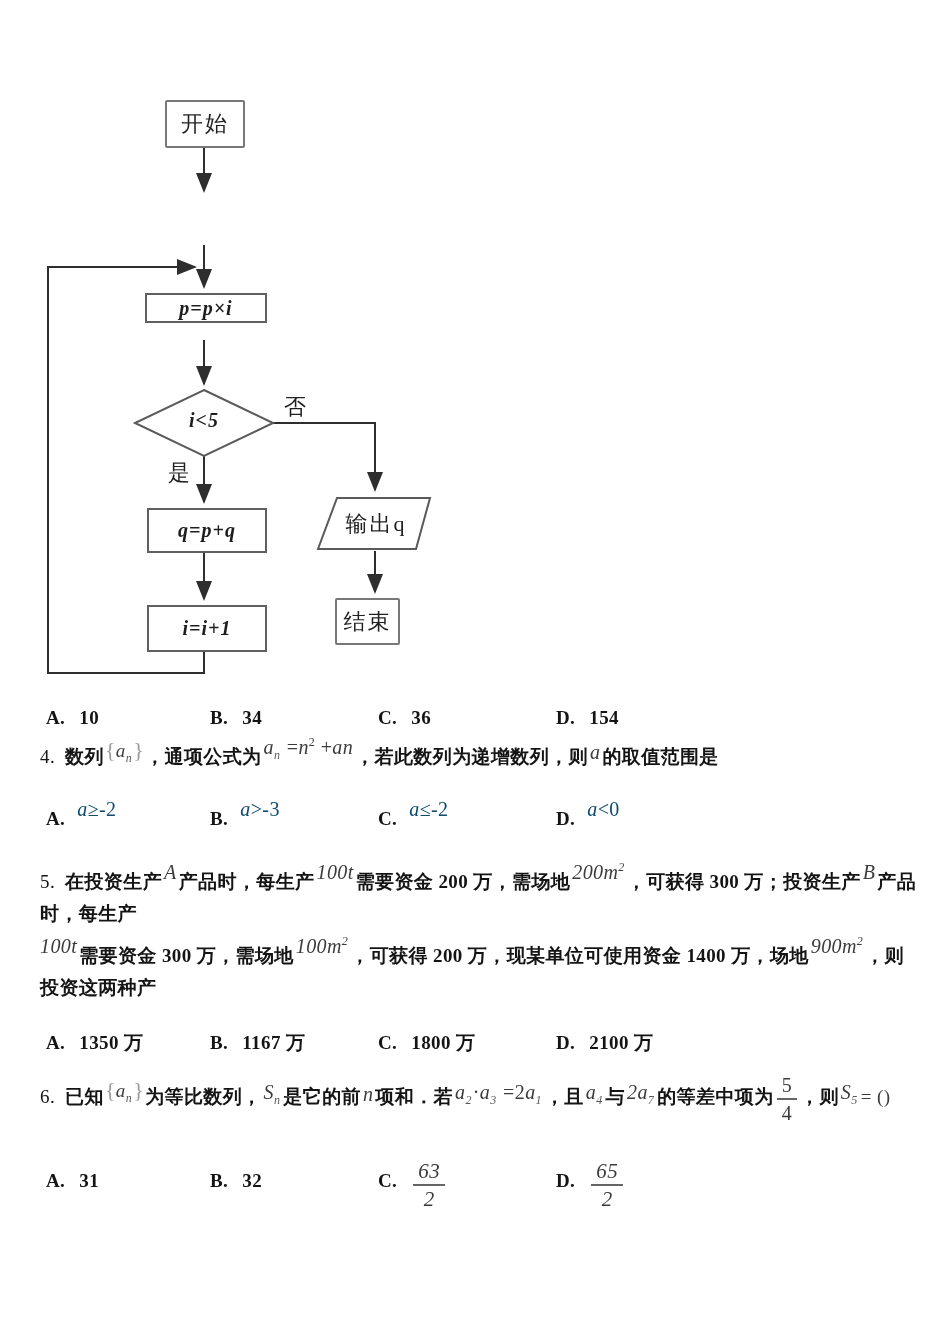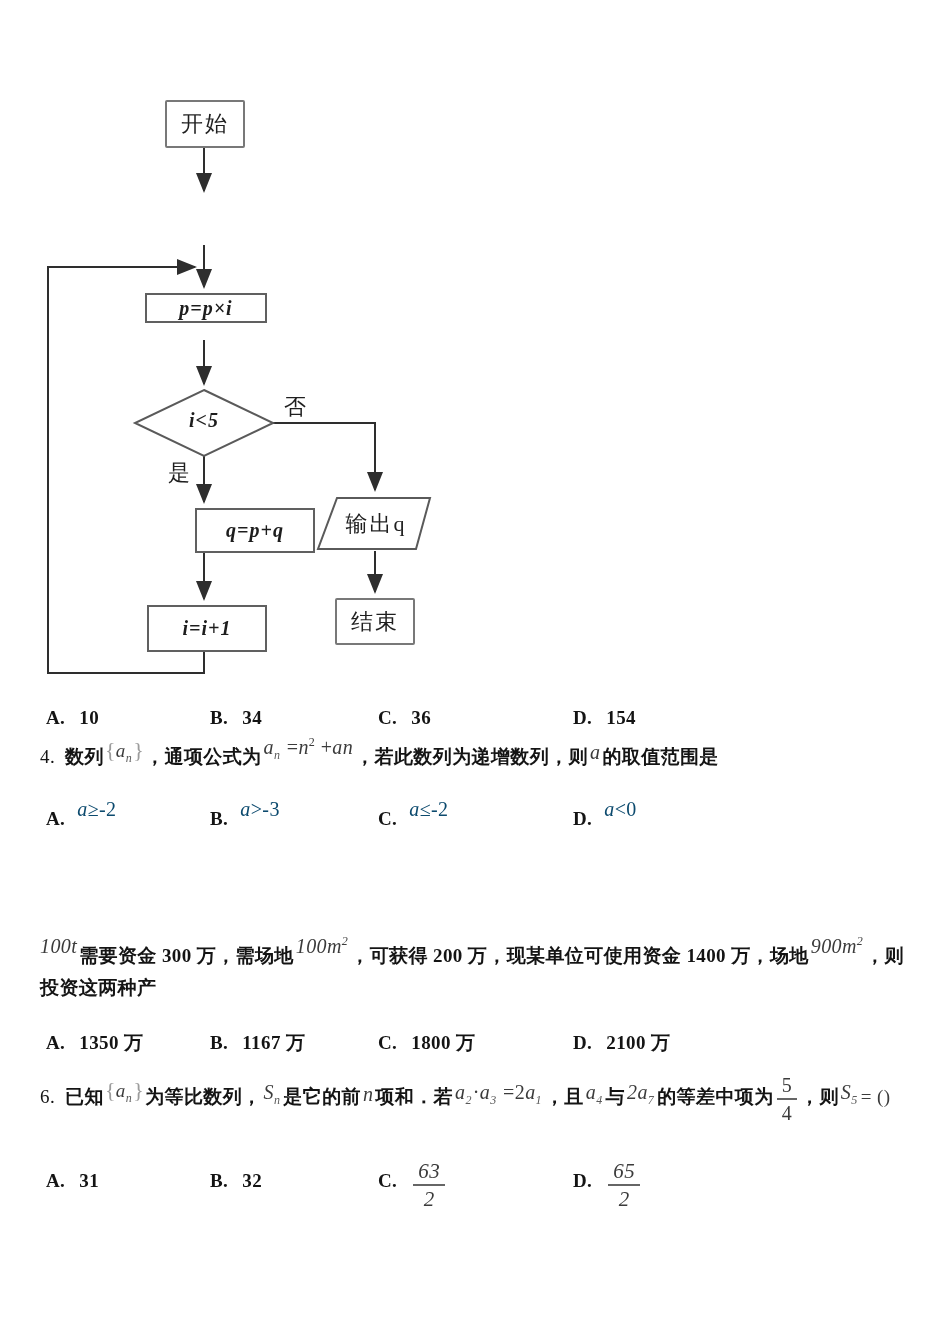--- a/index.html
+++ b/index.html
@@ -31,21 +31,21 @@
   .qnum { font-weight:400; margin-right:10px; }
   .math { font-weight:400; color:#3b3b3b; }
   .mit { font-style:italic; }
   .mraise { position:relative; top:-9px; font-size:20px; padding:0 2px; }
   .sub { font-size:12px; position:relative; top:5px; font-style:italic; color:#5a5a5a; padding-right:1px; }
   .sup { font-size:12px; position:relative; top:-8px; }
   .seq { position:relative; top:-6px; font-weight:400; color:#3b3b3b; padding:0 1px; }
   .seq .br { color:#9c9c9c; font-size:22px; font-style:normal; }
 
   .opt-cell { position:absolute; top:0; white-space:nowrap; }
-  .opt-a { left:6px; } .opt-b { left:170px; } .opt-c { left:338px; } .opt-d { left:533px; }
+  .opt-a { left:6px; } .opt-b { left:170px; } .opt-c { left:338px; } .opt-d { left:516px; }
   .olabel { font-weight:700; }
   .oval { margin-left:14px; font-weight:700; }
   .q4math { position:relative; top:-9px; margin-left:12px; font-size:20px; font-weight:400; color:#0c4a6e; }
 
   
   .frac {
     display:inline-block; vertical-align:middle; text-align:center;
     font-weight:400; color:#3b3b3b; font-size:20px; line-height:22px; margin:0 3px;
   }
   .frac .fnum { display:block; padding:0 5px 2px; border-bottom:2px solid #666; }
@@ -88,31 +88,31 @@
     <div class="fc-box" style="left:105px; top:198px; width:122px; height:30px;">
       <span class="fc-math">p=p×i</span>
     </div>
 
     <div class="fc-label fc-math" style="left:95px; top:314px; width:138px;">i&lt;5</div>
 
     <div class="fc-label fc-cn" style="left:238px; top:297px; width:36px;">否</div>
 
     <div class="fc-label fc-cn" style="left:122px; top:363px; width:36px;">是</div>
 
-    <div class="fc-box" style="left:107px; top:413px; width:120px; height:45px;margin-left:48px;">
+    <div class="fc-box" style="left:107px; top:413px; width:120px; height:45px;">
       <span class="fc-math">q=p+q</span>
     </div>
 
     <div class="fc-label fc-cn" style="left:284px; top:414px; width:104px;">输出q</div>
 
     <div class="fc-box" style="left:107px; top:510px; width:120px; height:47px;">
       <span class="fc-math">i=i+1</span>
     </div>
 
-    <div class="fc-box fc-round" style="left:295px; top:503px; width:80px; height:47px;align-items:center;">
+    <div class="fc-box fc-round" style="left:295px; top:503px; width:65px; height:47px;align-items:center;">
       <span class="fc-cn">结束</span>
     </div>
   </div>
 
   <div class="row" style="top:703px;">
     <span class="opt-cell opt-a"><span class="olabel">A.</span><span class="oval">10</span></span>
     <span class="opt-cell opt-b"><span class="olabel">B.</span><span class="oval">34</span></span>
     <span class="opt-cell opt-c"><span class="olabel">C.</span><span class="oval">36</span></span>
     <span class="opt-cell opt-d"><span class="olabel">D.</span><span class="oval">154</span></span>
   </div>
@@ -121,20 +121,23 @@
     <span class="qnum">4.</span><span>数列</span><span class="math seq"><span class="br">{</span><span class="mit">a</span><span class="sub">n</span><span class="br">}</span></span><span>，通项公式为</span><span class="math mraise"><span class="mit">a</span><span class="sub">n</span>&nbsp;<span>=</span><span class="mit">n</span><span class="sup">2</span>&nbsp;<span>+</span><span class="mit">an</span></span><span>，若此数列为递增数列，则</span><span class="math mit mraise" style="top:-4px;">a</span><span>的取值范围是</span>
   </div>
 
   <div class="row" style="top:800px; line-height:36px;">
     <span class="opt-cell opt-a"><span class="olabel">A.</span><span class="q4math"><span class="mit">a</span><span>≥-2</span></span></span>
     <span class="opt-cell opt-b"><span class="olabel">B.</span><span class="q4math"><span class="mit">a</span><span>&gt;-3</span></span></span>
     <span class="opt-cell opt-c"><span class="olabel">C.</span><span class="q4math"><span class="mit">a</span><span>≤-2</span></span></span>
     <span class="opt-cell opt-d"><span class="olabel">D.</span><span class="q4math"><span class="mit">a</span><span>&lt;0</span></span></span>
   </div>
 
+  <div class="row" style="top:866px;">
+    <span class="qnum">5.</span><span>在投资生产</span><span class="math mit mraise">A</span><span>产品时，每生产</span><span class="math mit mraise">100t</span><span>需要资金 200 万，需场地</span><span class="math mit mraise"><span>200m</span><span class="sup">2</span></span><span>，可获得 300 万；投资生产</span><span class="math mit mraise">B</span><span>产品时，每生产</span>
+  </div>
 
   <div class="row" style="top:940px;">
     <span class="math mit mraise" style="margin-left:-2px;">100t</span><span>需要资金 300 万，需场地</span><span class="math mit mraise"><span>100m</span><span class="sup">2</span></span><span>，可获得 200 万，现某单位可使用资金 1400 万，场地</span><span class="math mit mraise"><span>900m</span><span class="sup">2</span></span><span>，则投资这两种产</span>
   </div>
 
 
   <div class="row" style="top:1028px;">
     <span class="opt-cell opt-a"><span class="olabel">A.</span><span class="oval">1350 万</span></span>
     <span class="opt-cell opt-b"><span class="olabel">B.</span><span class="oval">1167 万</span></span>
     <span class="opt-cell opt-c"><span class="olabel">C.</span><span class="oval">1800 万</span></span>

